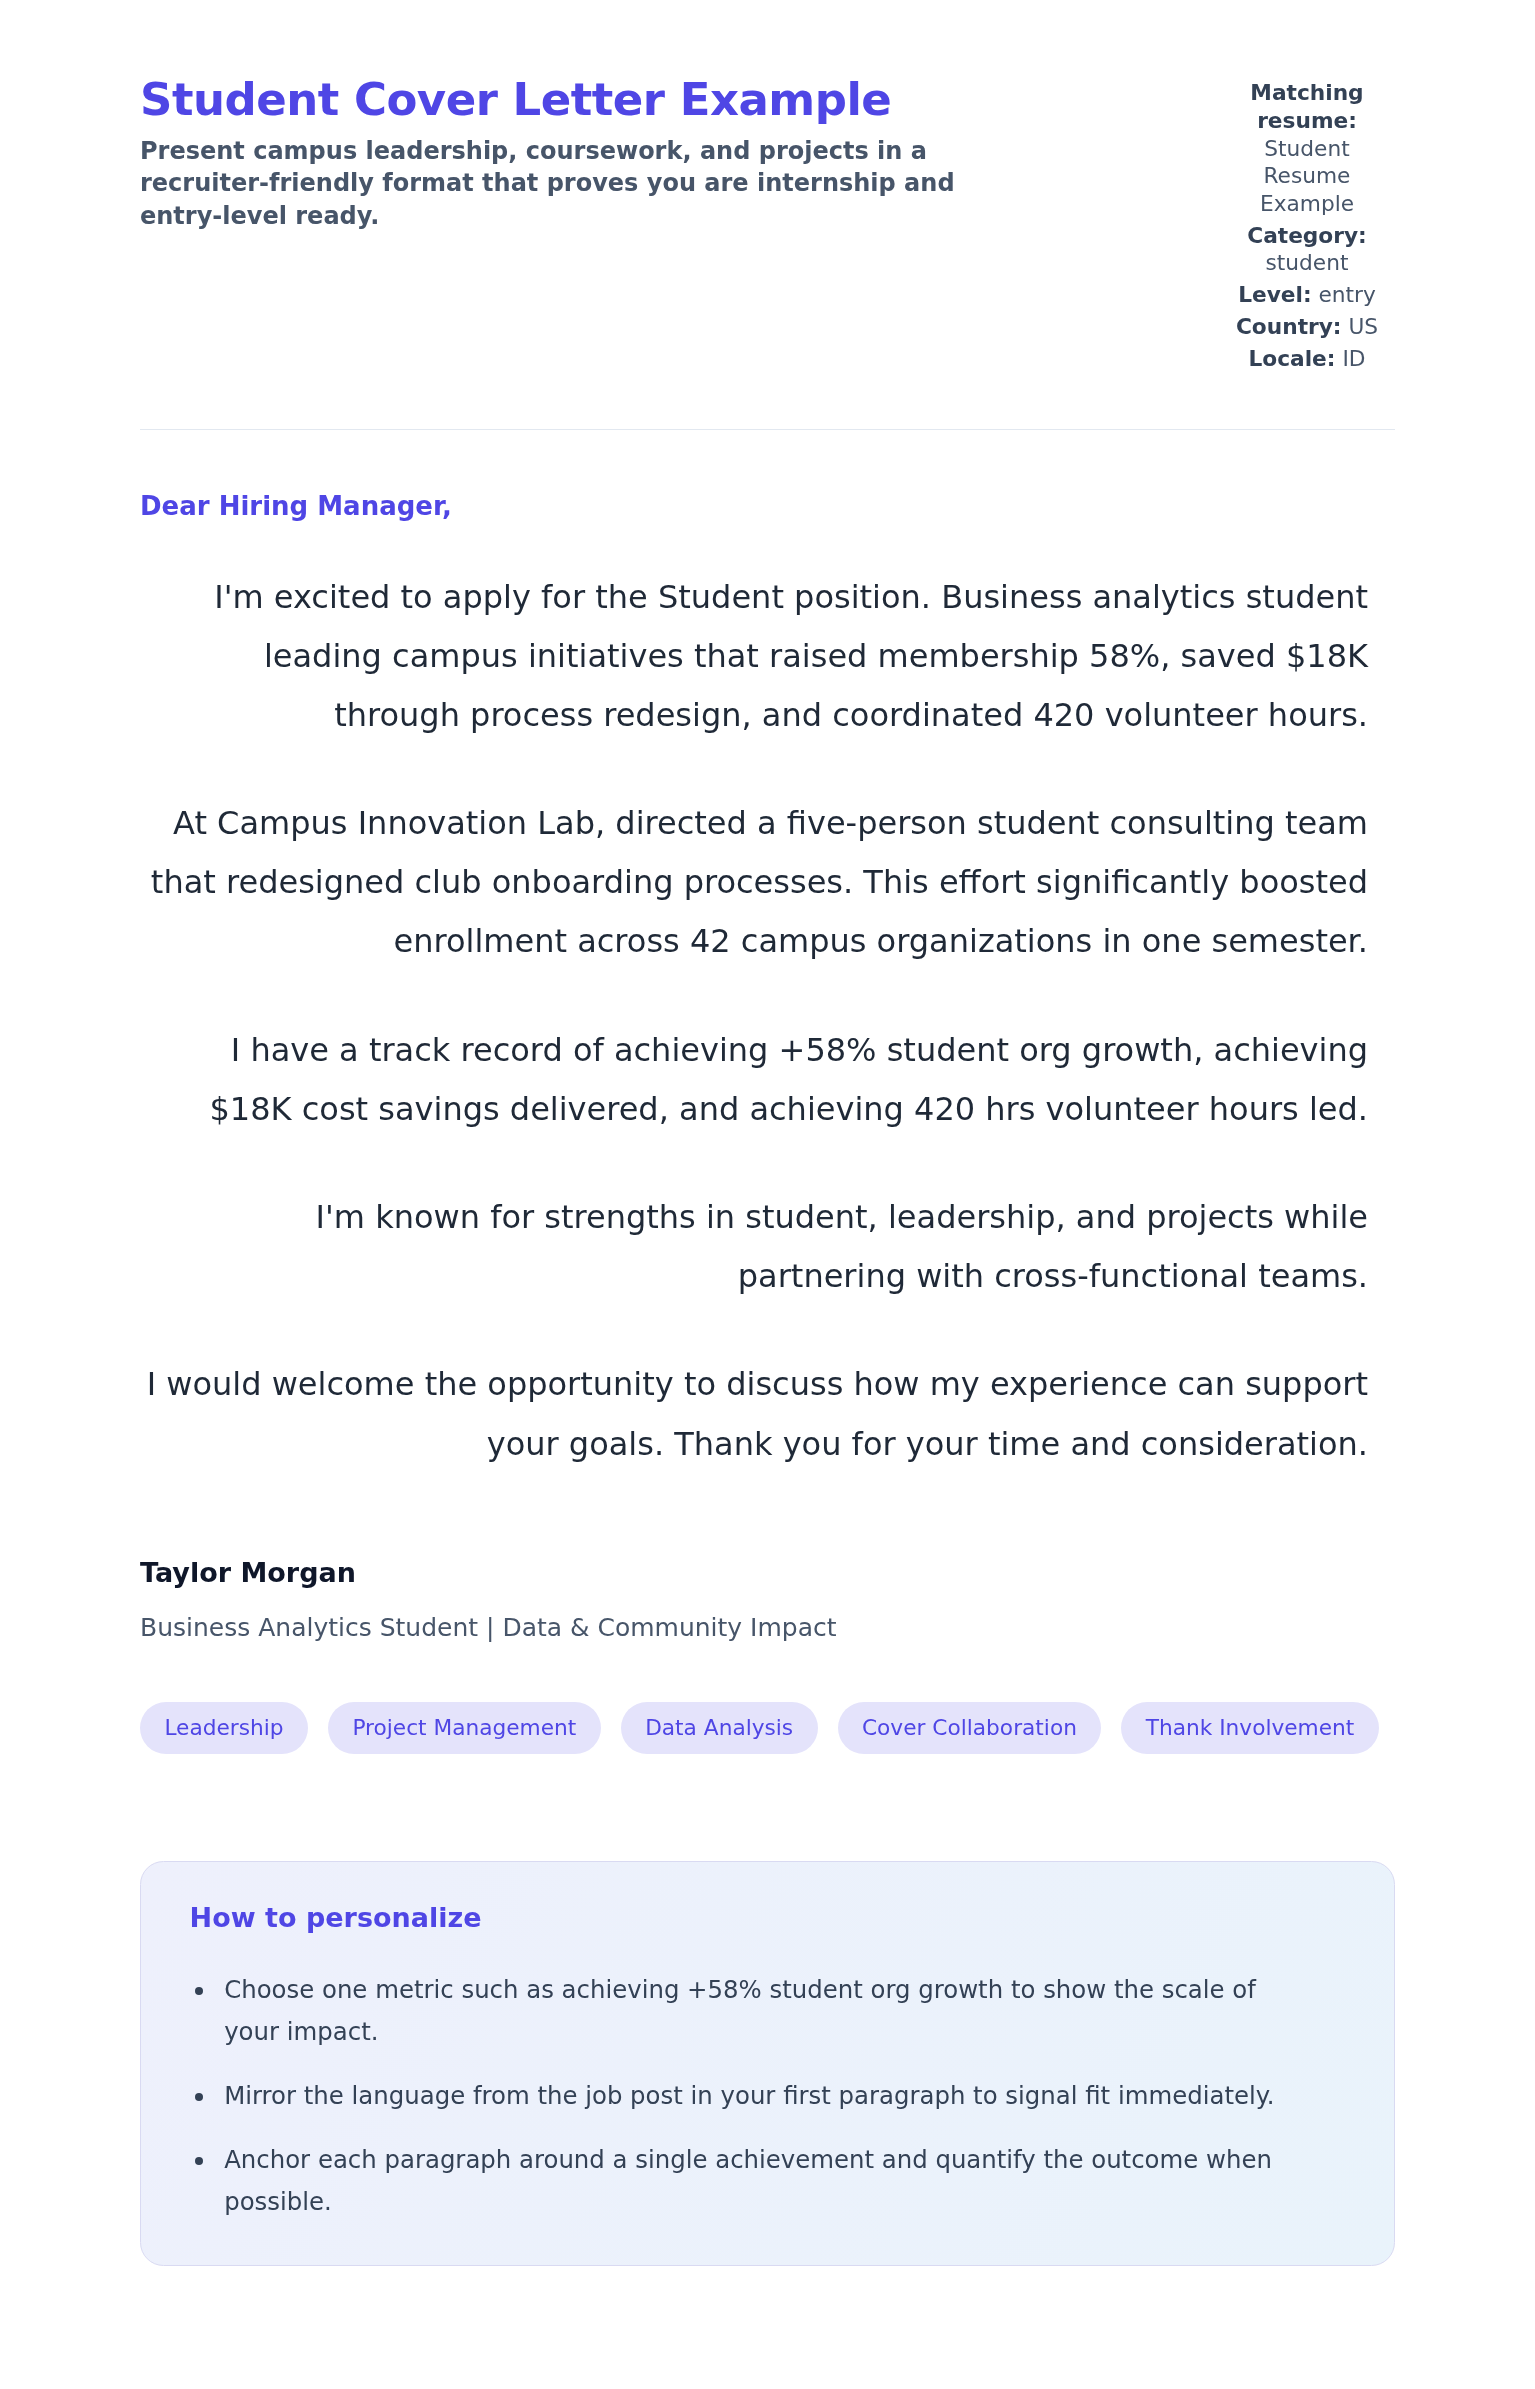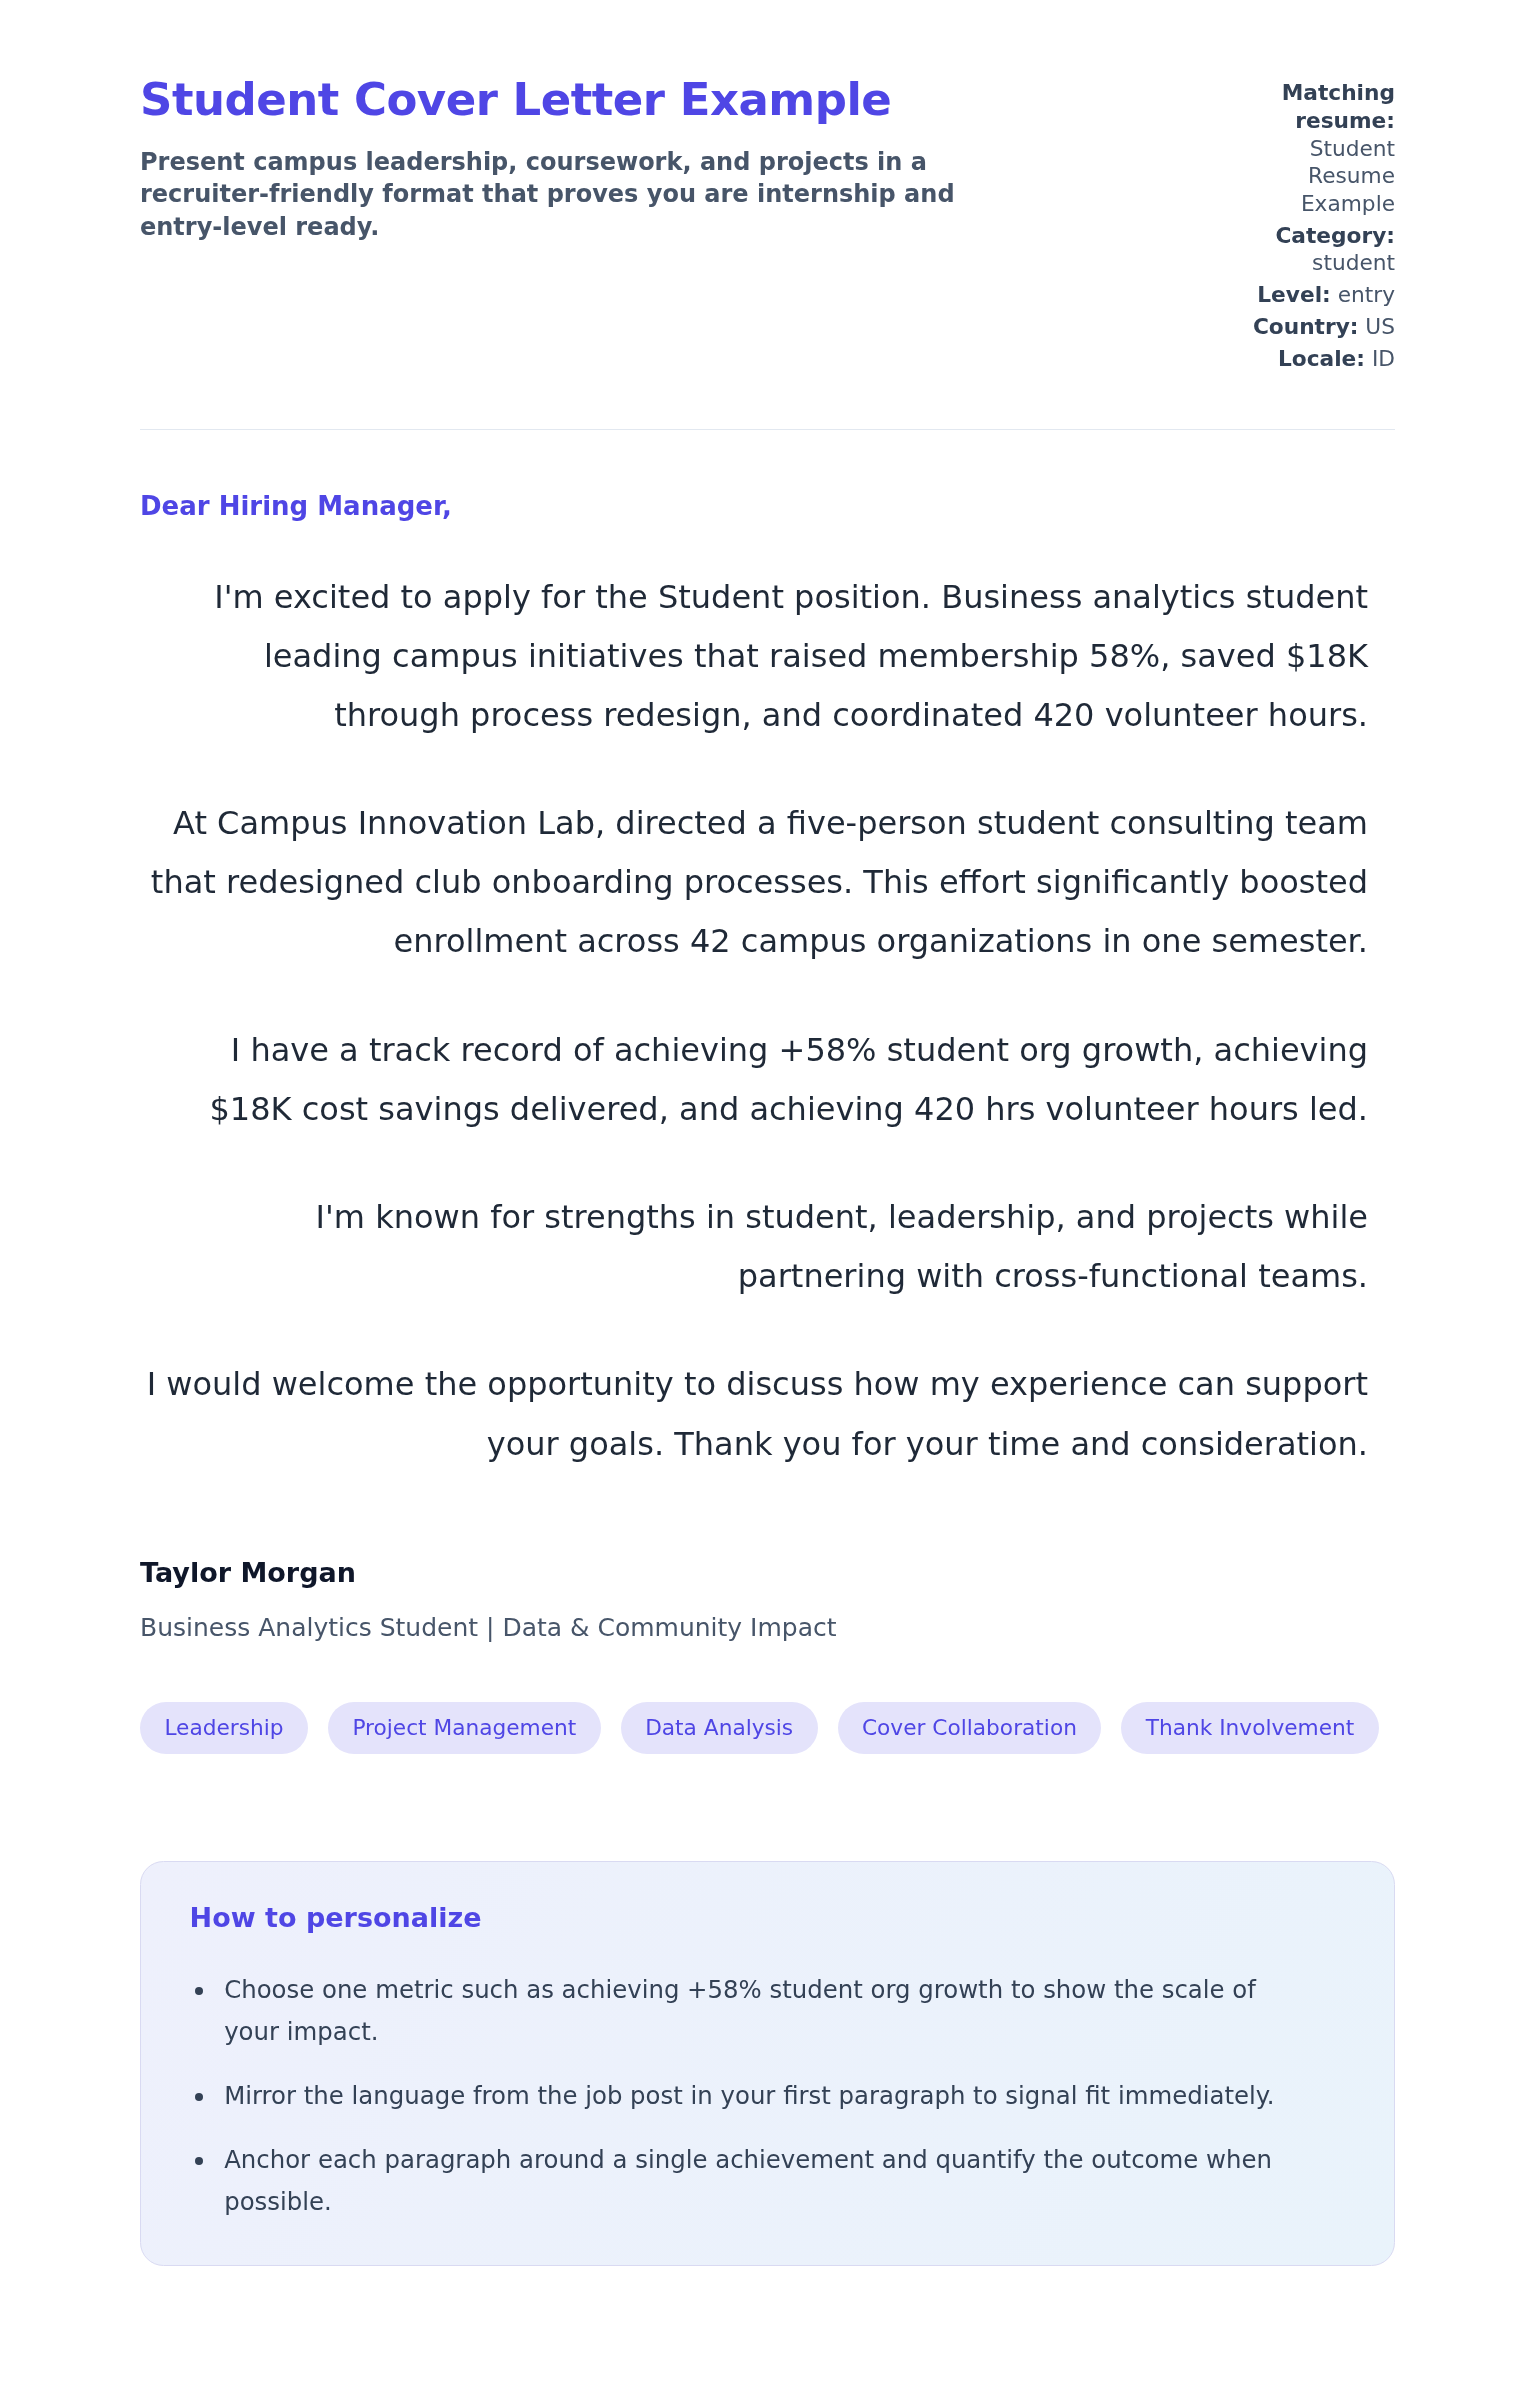--- a/index.html
+++ b/index.html
@@ -37,37 +37,37 @@
     justify-content:space-between;
     align-items:flex-start;
   }
   .header-left{max-width:894px;}
   .page-title{
     font-size:45px;
     font-weight:800;
     color:var(--accent);
     letter-spacing:-0.5px;
     line-height:1.15;
-    margin-bottom:20px;
+    margin-bottom:9px;
   }
   .page-subtitle{
     font-size:24px;
     font-weight:700;
     color:var(--subtitle);
     line-height:1.36;
     max-width:867px;
   }
   .meta{
     width:176px;
     text-align:right;
     font-size:21.7px;
     line-height:1.27;
     padding-top:5.4px;
   }
-  .meta-item{margin-bottom:4.5px;}
+  .meta-item{margin-bottom:4.5px;text-align:center;}
   .meta-label{font-weight:700;color:var(--meta-label);}
   .meta-value{color:var(--meta-value);}
   .meta-value::before{content:" ";}
   .divider{
     border:none;
     border-top:1.8px solid var(--divider);
     margin-top:51px;
     margin-bottom:61px;
   }
   .greeting{

